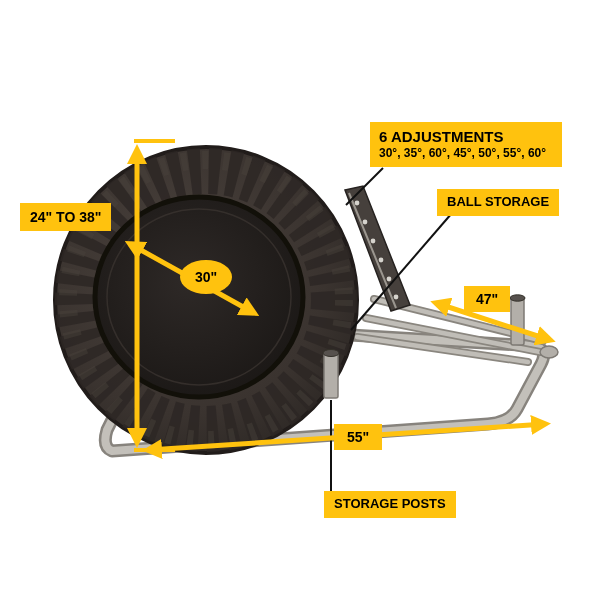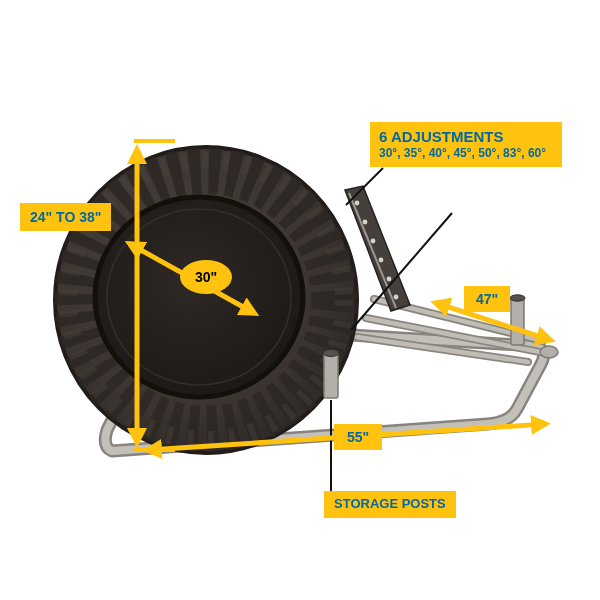--- a/index.html
+++ b/index.html
@@ -9,21 +9,21 @@
     position: relative;
     width: 600px; height: 600px;
     background: #ffffff;
     font-family: "Liberation Sans", sans-serif;
     overflow: hidden;
   }
   .stage svg { position: absolute; left: 0; top: 0; }
   .tag {
     position: absolute;
     background: var(--accent);
-    color: #0369a1;
+    color: #000000;
     font-weight: 700;
     font-size: 13px;
     line-height: 1.15;
     padding: 6px 10px;
     white-space: nowrap;
     text-align: center;
   }
   #tag-height   { left: 20px;  top: 203px; font-size: 14px; }
   #tag-adjust   { left: 370px; top: 122px; width: 192px; text-align: left; padding: 6px 9px; }
   .adj-title    { font-size: 15px; font-weight: 700; margin-bottom: 2px; }
@@ -123,23 +123,24 @@
       <line x1="148" y1="450" x2="545" y2="424" stroke-width="5" marker-start="url(#ah)" marker-end="url(#ah)"></line>
 
       <line x1="436" y1="303" x2="550" y2="340" stroke-width="5" marker-start="url(#ah)" marker-end="url(#ah)"></line>
     </g>
   </svg>
 
   <div class="tag" id="tag-height">24" TO 38"</div>
 
   <div class="tag" id="tag-adjust">
     <div class="adj-title">6 ADJUSTMENTS</div>
-    <div class="adj-values">30°, 35°, 40°, 45°, 50°, 83°, 60°</div>
+    <div class="adj-values">30°, 35°, 60°, 45°, 50°, 55°, 60°</div>
   </div>
 
+  <div class="tag" id="tag-ball">BALL STORAGE</div>
 
   <div class="tag" id="tag-depth">47"</div>
 
   <div id="badge-diameter">30"</div>
 
   <div class="tag" id="tag-width">55"</div>
 
   <div class="tag" id="tag-weight">STORAGE POSTS</div>
 </div>
 

